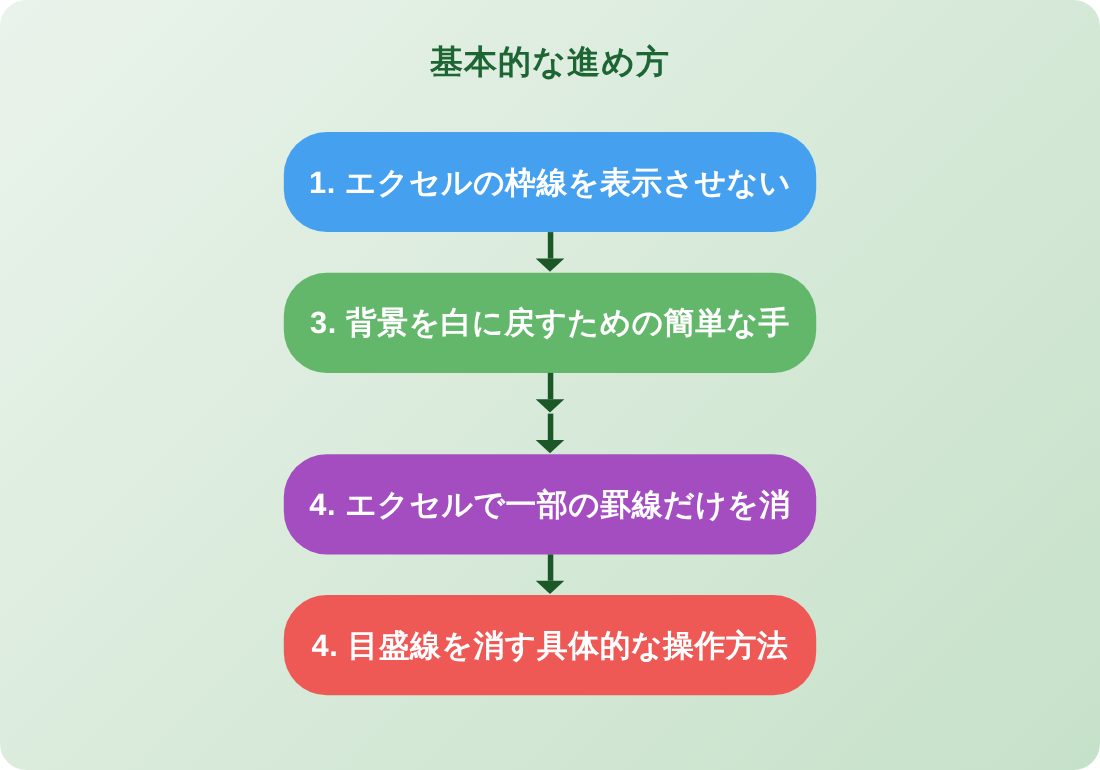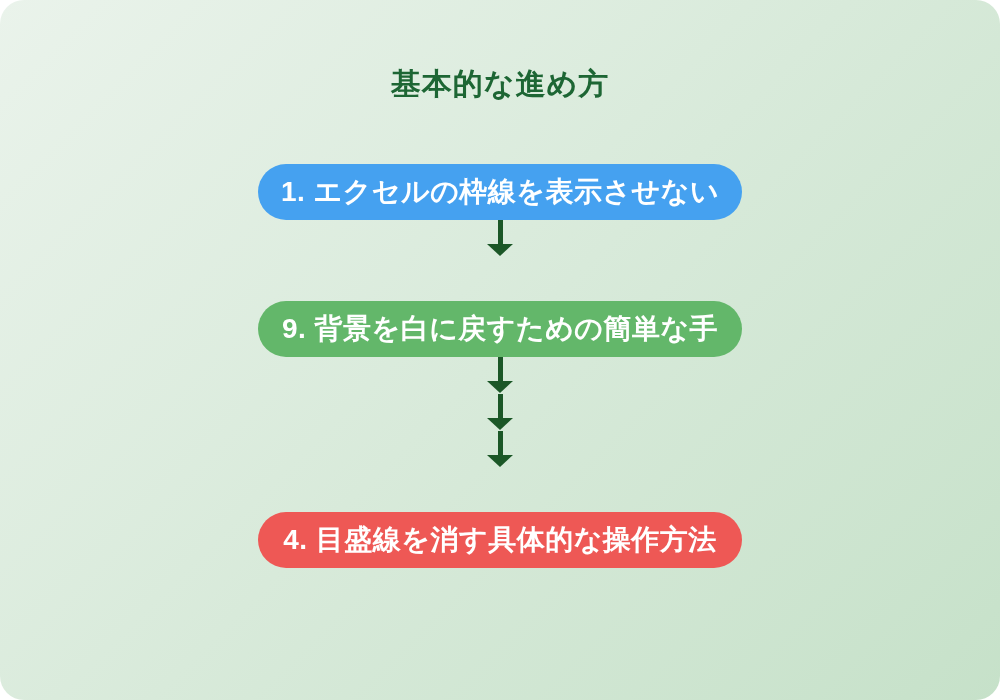--- a/index.html
+++ b/index.html
@@ -24,26 +24,25 @@
   .flow {
     position: absolute;
     top: 120px;
     left: 0; right: 0;
     display: flex;
     flex-direction: column;
     align-items: center;
   }
   .pill {
     width: 484px;
-    height: 56px;
+    height: 91px;
     border-radius: 39px;
     display: flex;
     align-items: center;
     justify-content: center;
-    margin-top: 44px;
   }
   .pill-label {
     color: #ffffff;
     font-size: 28px;
     font-weight: 700;
     letter-spacing: 0.5px;
     white-space: nowrap;
   }
   .arrow {
     height: 37px;
@@ -60,43 +59,46 @@
     width: 0; height: 0;
     border-left: 13px solid transparent;
     border-right: 13px solid transparent;
     border-top: 12px solid #1b5727;
   }
 </style>
 </head>
 <body>
 
 <div class="canvas" style="background: linear-gradient(135deg, rgb(234, 243, 235), rgb(198, 225, 201));">
-  <h1 class="page-title" style="color: rgb(29, 102, 52); margin-top: 28px;">基本的な進め方</h1>
+  <h1 class="page-title" style="color: rgb(29, 102, 52);">基本的な進め方</h1>
   <div class="flow">
   <div class="pill" style="background: rgb(69, 161, 240);">
     <span class="pill-label">1. エクセルの枠線を表示させない</span>
   </div>
   <div class="arrow">
     <div class="arrow-line" style="background: rgb(27, 87, 39);"></div>
     <div class="arrow-head" style="border-top-color: rgb(27, 87, 39);"></div>
   </div>
 
   <div class="pill" style="background: rgb(99, 183, 106);">
-    <span class="pill-label">9. 背景を白に戻すための簡単な手</span>
+    <span class="pill-label">3. 背景を白に戻すための簡単な手</span>
   </div>
   <div class="arrow">
     <div class="arrow-line" style="background: rgb(27, 87, 39);"></div>
     <div class="arrow-head" style="border-top-color: rgb(27, 87, 39);"></div>
   </div>
 
   <div class="arrow">
     <div class="arrow-line" style="background: rgb(27, 87, 39);"></div>
     <div class="arrow-head" style="border-top-color: rgb(27, 87, 39);"></div>
   </div>
 
+  <div class="pill" style="background: rgb(164, 77, 193);">
+    <span class="pill-label">4. エクセルで一部の罫線だけを消</span>
+  </div>
   <div class="arrow">
     <div class="arrow-line" style="background: rgb(27, 87, 39);"></div>
     <div class="arrow-head" style="border-top-color: rgb(27, 87, 39);"></div>
   </div>
 
   <div class="pill" style="background: rgb(238, 88, 85);">
     <span class="pill-label">4. 目盛線を消す具体的な操作方法</span>
   </div>
 
 </div>

